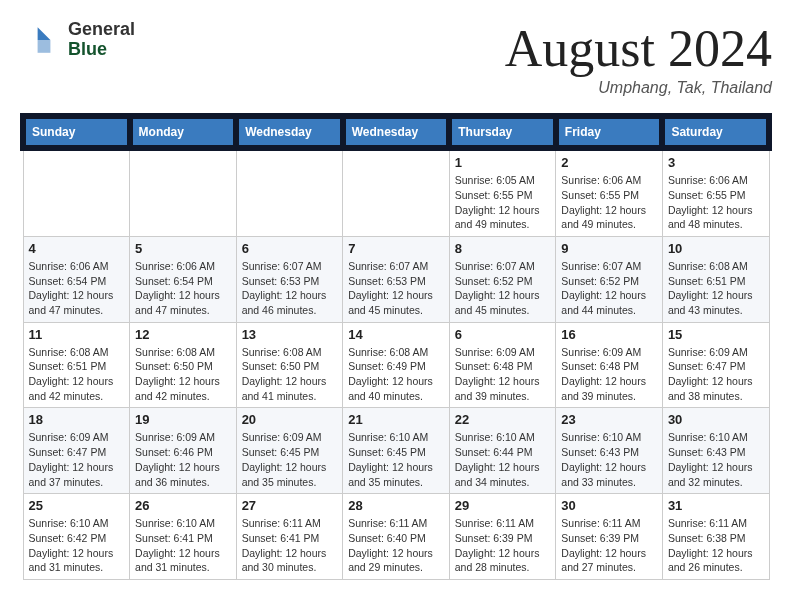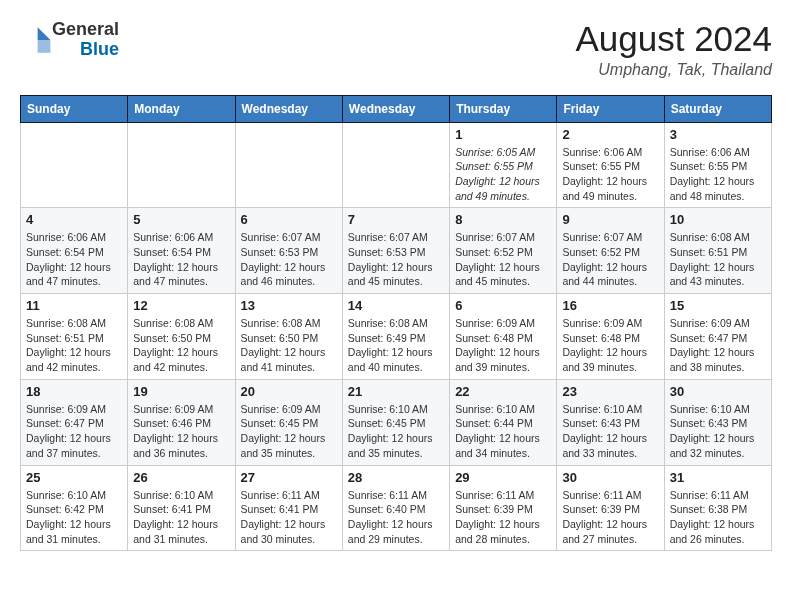--- a/index.html
+++ b/index.html
@@ -12,62 +12,62 @@
     }
     .header {
       display: flex;
       justify-content: space-between;
       align-items: flex-start;
       margin-bottom: 16px;
     }
     .logo {
       display: flex;
       align-items: center;
-      gap: 0;
-      text-align: right;
+      gap: 16px;
     }
     .logo-text {
       font-size: 18px;
       font-weight: bold;
       line-height: 1.1;
     }
     .logo-general { color: #333; }
-    .logo-blue { color: #0369a1; }
+    .logo-blue { color: #14532d; }
     .logo-icon {
       width: 32px;
       height: 32px;
     }
     .title-block {
       text-align: right;
     }
     .month-title {
-      font-size: 35px;
+      font-size: 52px;
       font-weight: 300;
       color: #222;
       line-height: 1.1;
+      font-family: Liberation Serif, serif;
     }
     .location-title {
       font-size: 16px;
       color: #555;
       margin-top: 2px;
       font-style: italic;
     }
     .calendar {
       width: 100%;
       border-collapse: collapse;
       font-size: 11px;
     }
     .calendar th {
       background-color: #3a7bbf;
       color: #fff;
       text-align: left;
       padding: 6px 6px;
       font-size: 12px;
       font-weight: bold;
-      border: 1px solid #0f172a;
+      border: 6px solid #0f172a;
     }
     .calendar td {
       border: 1px solid #ccc;
       vertical-align: top;
       padding: 4px 5px;
       width: calc(100% / 7);
       min-height: 80px;
       background: #fff;
     }
     .calendar tr:nth-child(even) td {
@@ -119,21 +119,21 @@
       </tr>
   </thead>
   <tbody id="calendar-body">
   <tr>
         <td class="empty"></td>
         <td class="empty"></td>
         <td class="empty"></td>
         <td class="empty"></td>
         <td>
           <div class="day-num">1</div>
-          <div class="day-info" style="white-space: pre-line; font-style: italic;">Sunrise: 6:05 AM
+          <div class="day-info" style="white-space: pre-line;">Sunrise: 6:05 AM
 Sunset: 6:55 PM
 Daylight: 12 hours
 and 49 minutes.</div>
         </td>
         <td>
           <div class="day-num">2</div>
           <div class="day-info" style="white-space: pre-line;">Sunrise: 6:06 AM
 Sunset: 6:55 PM
 Daylight: 12 hours
 and 49 minutes.</div>

